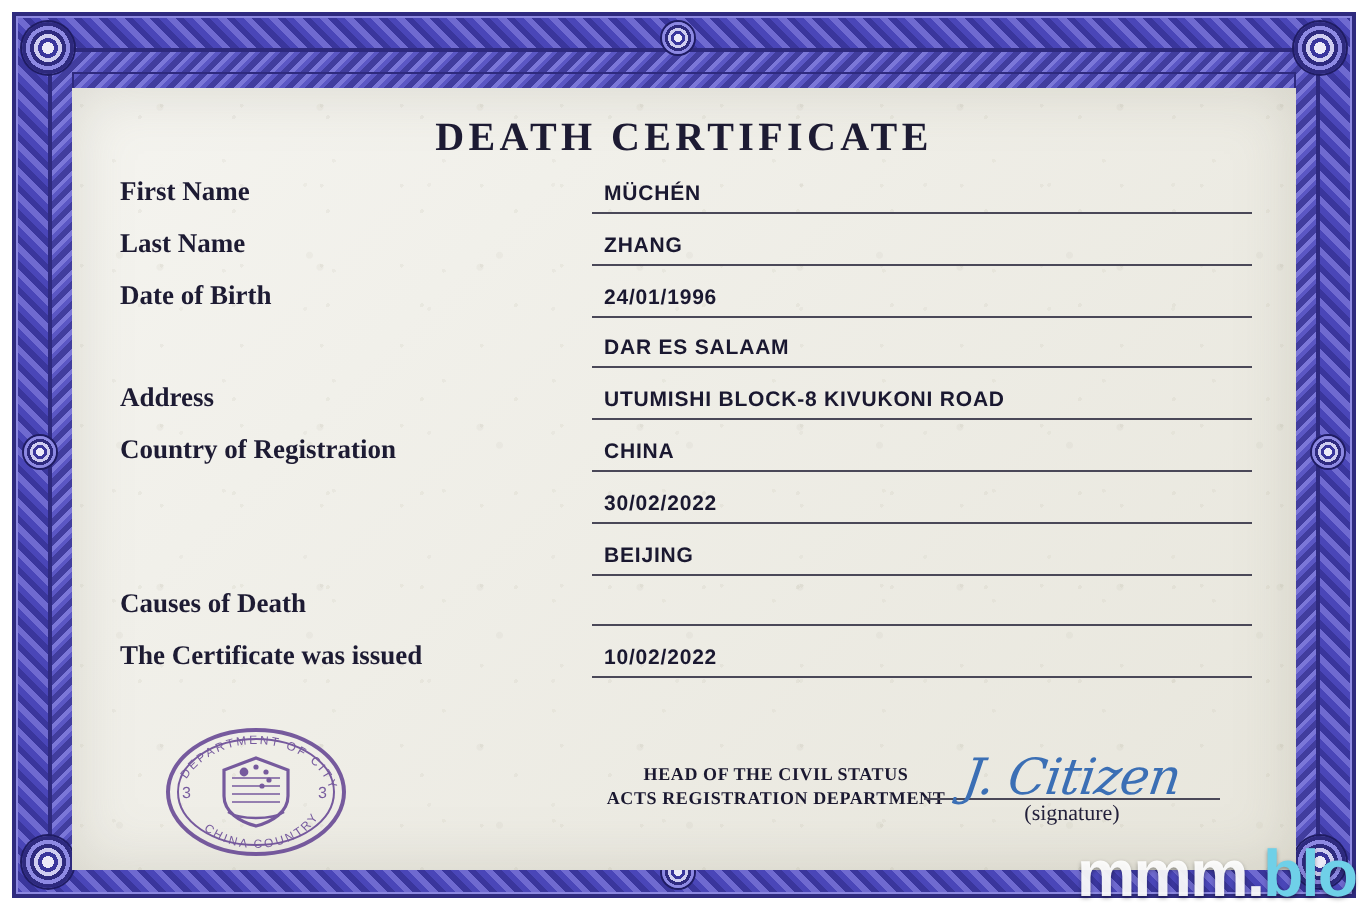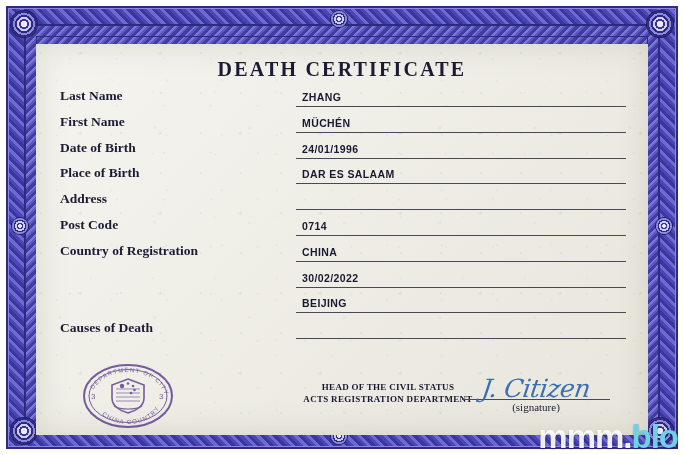--- a/index.html
+++ b/index.html
@@ -239,53 +239,48 @@
     <div class="rosette small" style="right:4px; top:210px;"></div>
   </div>
 
   <div class="paper">
 
     <div class="cert-title">DEATH CERTIFICATE</div>
 
     <div class="fields">
 
       <div class="field-row">
+        <div class="field-label">First Name</div>
+        <div class="field-line"></div>
+        <div class="field-value">MÜCHÉN</div>
+      </div>
+
+      <div class="field-row">
         <div class="field-label">Last Name</div>
         <div class="field-line"></div>
         <div class="field-value">ZHANG</div>
       </div>
 
       <div class="field-row">
-        <div class="field-label">First Name</div>
-        <div class="field-line"></div>
-        <div class="field-value">MÜCHÉN</div>
-      </div>
-
-      <div class="field-row">
         <div class="field-label">Date of Birth</div>
         <div class="field-line"></div>
         <div class="field-value">24/01/1996</div>
       </div>
 
       <div class="field-row">
-        <div class="field-label">Place of Birth</div>
         <div class="field-line"></div>
         <div class="field-value">DAR ES SALAAM</div>
       </div>
 
       <div class="field-row">
         <div class="field-label">Address</div>
         <div class="field-line"></div>
-      </div>
-
-      <div class="field-row">
-        <div class="field-label">Post Code</div>
-        <div class="field-line"></div>
-        <div class="field-value">0714</div>
-      </div>
+        <div class="field-value">UTUMISHI BLOCK-8 KIVUKONI ROAD</div>
+      </div>
+
 
       <div class="field-row">
         <div class="field-label">Country of Registration</div>
         <div class="field-line"></div>
         <div class="field-value">CHINA</div>
       </div>
 
       <div class="field-row">
         <div class="field-line"></div>
         <div class="field-value">30/02/2022</div>
@@ -294,20 +289,25 @@
       <div class="field-row">
         <div class="field-line"></div>
         <div class="field-value">BEIJING</div>
       </div>
 
       <div class="field-row">
         <div class="field-label">Causes of Death</div>
         <div class="field-line"></div>
       </div>
 
+      <div class="field-row">
+        <div class="field-label">The Certificate was issued</div>
+        <div class="field-line"></div>
+        <div class="field-value">10/02/2022</div>
+      </div>
 
     </div>
 
     <div class="footer-dept">
       <div>HEAD OF THE CIVIL STATUS</div>
       <div>ACTS REGISTRATION DEPARTMENT</div>
     </div>
 
     <div class="sig-block">
       <div class="sig-script">J. Citizen</div>

